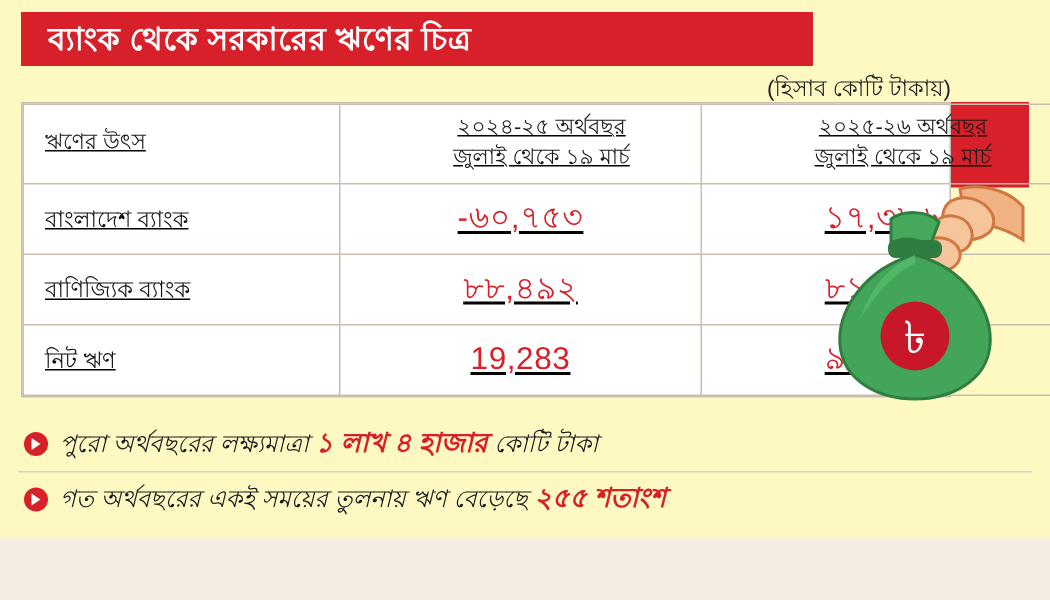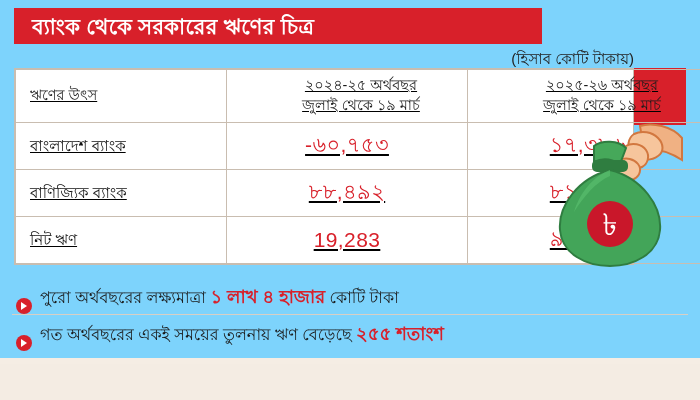--- a/index.html
+++ b/index.html
@@ -11,21 +11,21 @@
     height: 400px;
     background: #f4ece3;
     font-family: "Liberation Sans", sans-serif;
     overflow: hidden;
     position: relative;
   }
   .page {
     position: relative;
     width: 700px;
     height: 364px;
-    background: #7dd3fc;
+    background: #fef9c3;
   }
   
   .title-bar {
     position: absolute;
     left: 14px;
     top: 8px;
     width: 528px;
     height: 36px;
     background: #d8202a;
     display: flex;
@@ -122,24 +122,25 @@
   }
   
   .bullets {
     position: absolute;
     left: 12px;
     top: 278px;
     width: 676px;
   }
   .bullet-row {
     display: flex;
-    align-items: flex-end;
+    align-items: center;
     height: 36px;
     border-bottom: 1px solid #d9cfc4;
     padding-left: 4px;
+    font-style: italic;
   }
   .bullet-row:last-child { border-bottom: none; }
   .bullet-icon {
     flex: 0 0 auto;
     width: 16px;
     height: 16px;
     border-radius: 50%;
     background: #d8202a;
     margin-right: 8px;
     position: relative;

